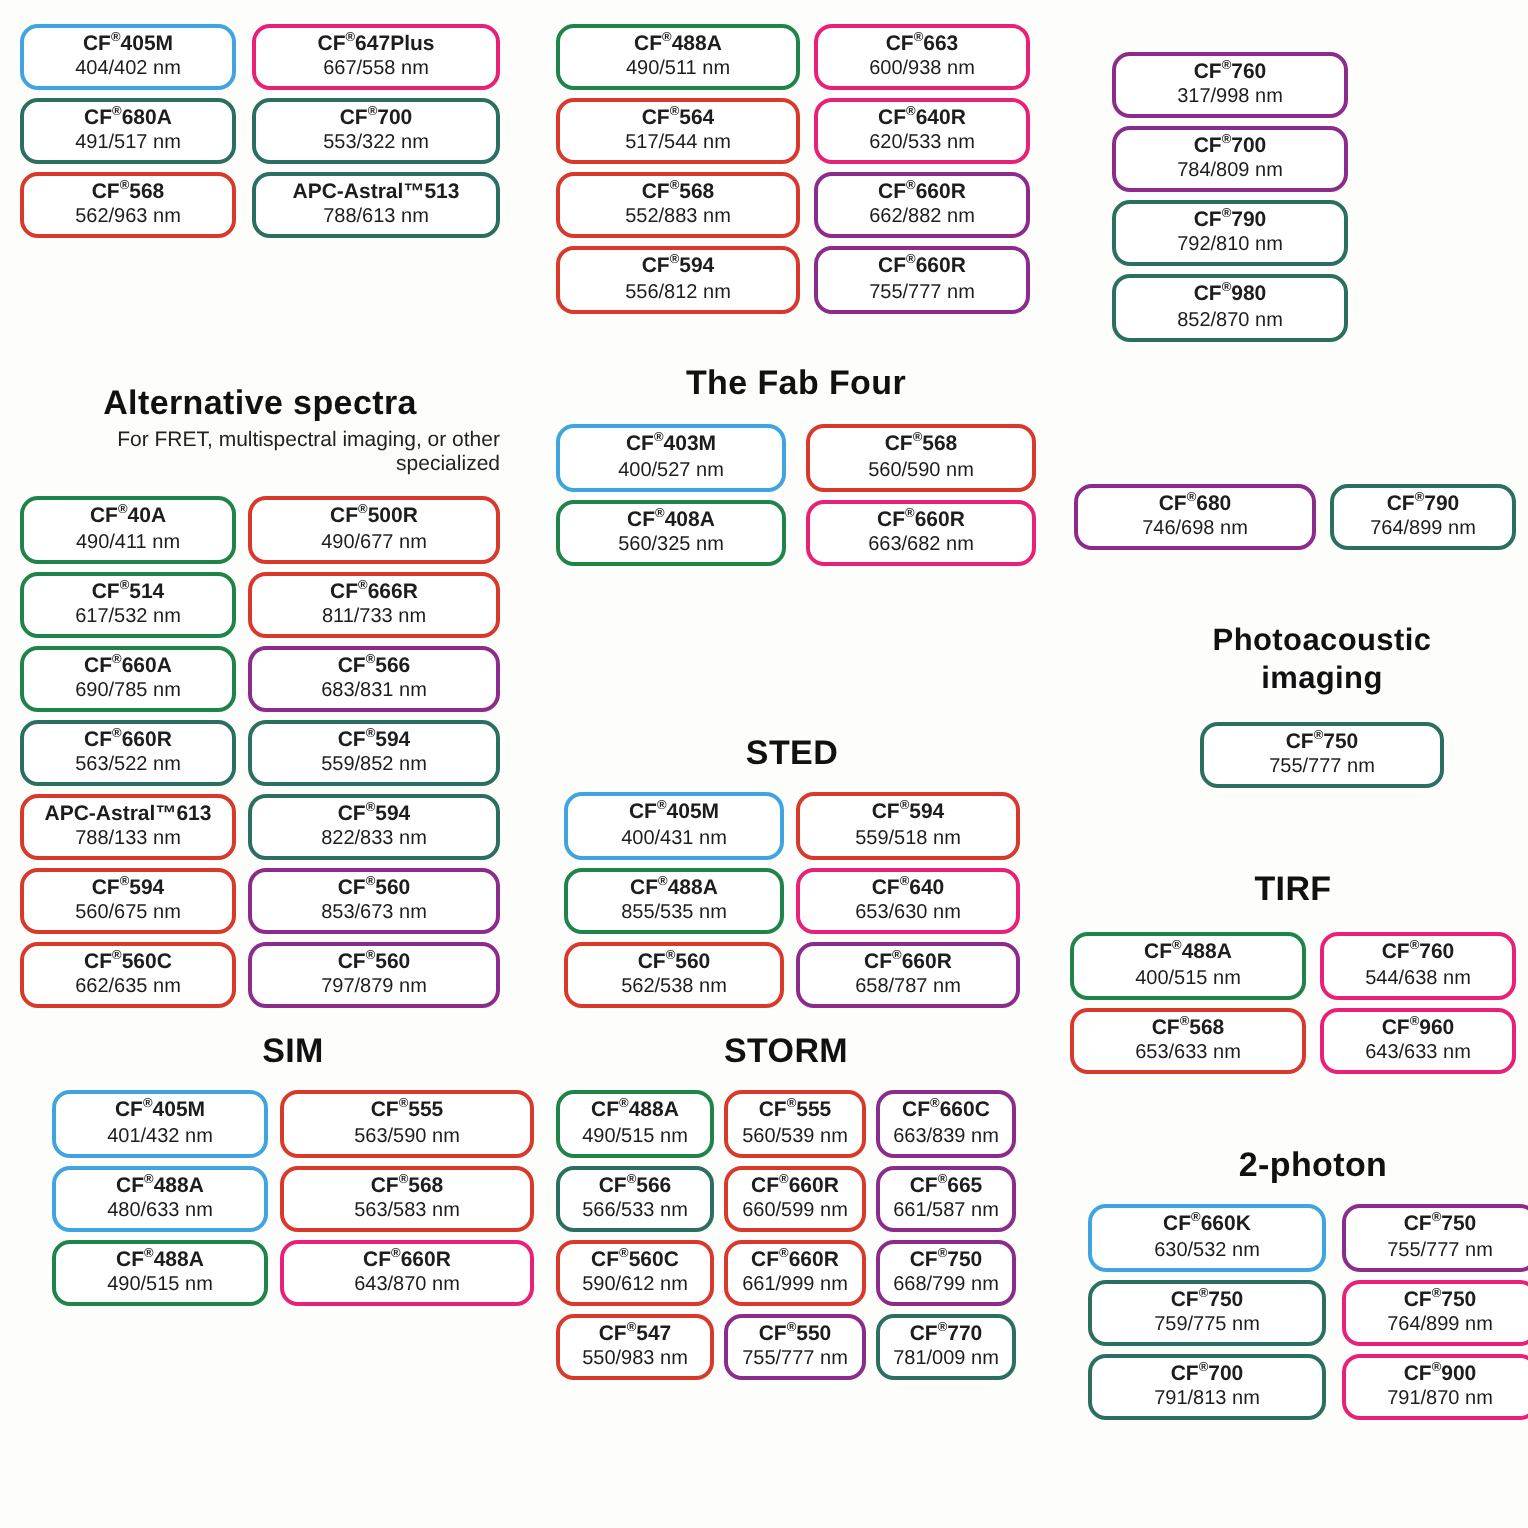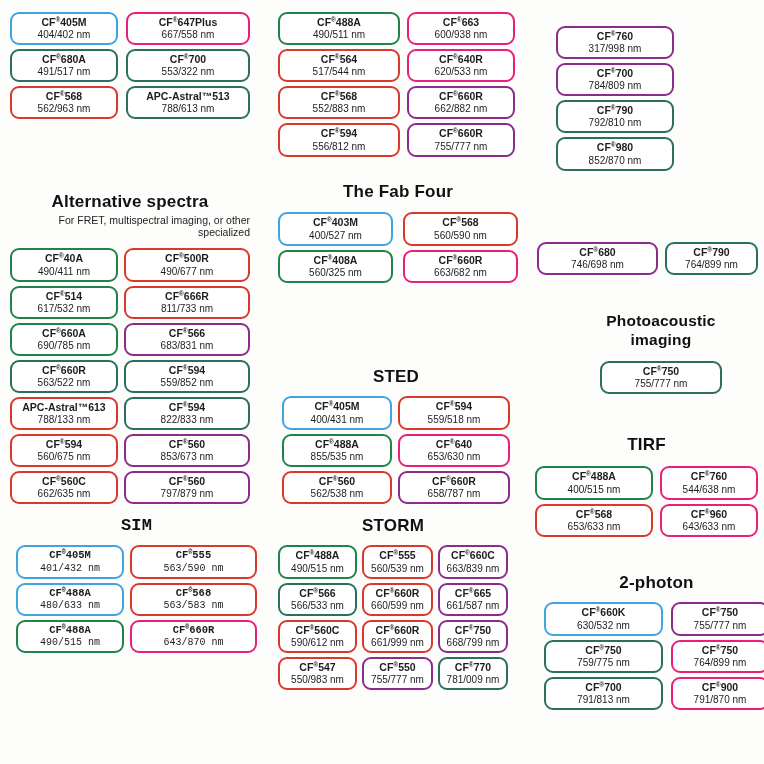--- a/index.html
+++ b/index.html
@@ -33,21 +33,21 @@
   #sec-alt .cols{margin-top:10px;}
   #sec-fab{left:278px;top:182px;width:240px;}
   #sec-duo{left:537px;top:242px;}
   #sec-photo{left:580px;top:312px;width:162px;}
   #sec-photo .sec-title{font-size:15.5px;width:140px;margin:0 auto;}
   #sec-photo .cols{margin-top:12px;justify-content:center;}
   #sec-sted{left:282px;top:348px;width:228px;margin-top:19px;}
   #sec-sted .cols{margin-top:9px;}
   #sec-tirf{left:535px;top:435px;width:223px;}
   #sec-tirf .cols{margin-top:11px;}
-  #sec-sim{left:16px;top:516px;width:241px;font-family:Liberation Mono, monospace;}
+  #sec-sim{left:26px;top:516px;width:241px;}
   #sec-sim .cols{margin-top:9px;}
   #sec-storm{left:278px;top:516px;width:230px;}
   #sec-storm .cols{margin-top:9px;}
   #sec-storm .pill{padding:2px 1px;}
   #sec-2p{left:544px;top:573px;width:225px;}
   #sec-2p .cols{margin-top:9px;}
 </style>
 </head>
 <body>
 

